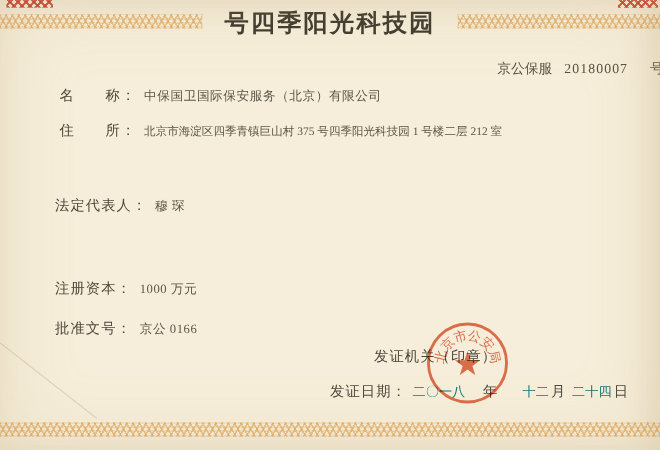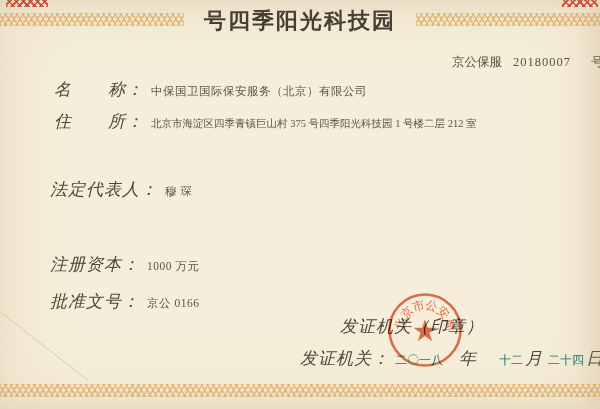--- a/index.html
+++ b/index.html
@@ -35,21 +35,21 @@
     font-size:22px; font-weight:600; letter-spacing:2px; white-space:nowrap;
     color:#3f3b30; background:#f6eeda; padding:0 20px;
   }
   .serial {
     position:absolute; top:54px; left:452px;
     font-size:12.5px; color:#56503f; white-space:nowrap;
   }
   .serial .num  { margin:0 12px 0 11px; letter-spacing:1px; }
   .serial .unit { margin-left:8px; }
   .row { position:absolute; display:flex; align-items:baseline; white-space:nowrap; }
-  .lbl { font-size:17px; letter-spacing:1px; color:#4c473a;font-style:italic; }
+  .lbl { font-size:13px; letter-spacing:1px; color:#4c473a; }
   .val { font-size:11.5px; color:#5a5548; margin-left:7px; letter-spacing:0.5px; }
   .row-name     { left:54px; top:78px; }
   .row-address  { left:54px; top:110px; }
   .row-address .val { font-size:10.5px; letter-spacing:0; }
   .row-rep      { left:50px; top:178px; }
   .row-scope    { left:50px; top:216px; }
   .row-capital  { left:50px; top:253px; }
   .row-approval { left:50px; top:290px; }
   .row-authority{ left:300px; top:315px;margin-left:40px; }
   .row-date     { left:300px; top:347px; }
@@ -112,21 +112,21 @@
   <div class="row row-approval">
     <span class="lbl">批准文号：</span>
     <span class="val">京公 0166</span>
   </div>
 
   <div class="row row-authority">
     <span class="lbl">发证机关（印章）</span>
   </div>
 
   <div class="row row-date">
-    <span class="lbl">发证机关：</span>
+    <span class="lbl">发证日期：</span>
     <span class="fill f-year">二〇一八</span>
     <span class="lbl u-year">年</span>
     <span class="fill f-month">十二</span>
     <span class="lbl u-month">月</span>
     <span class="fill f-day">二十四</span>
     <span class="lbl u-day">日</span>
   </div>
 
   <div class="crease"></div>
 

